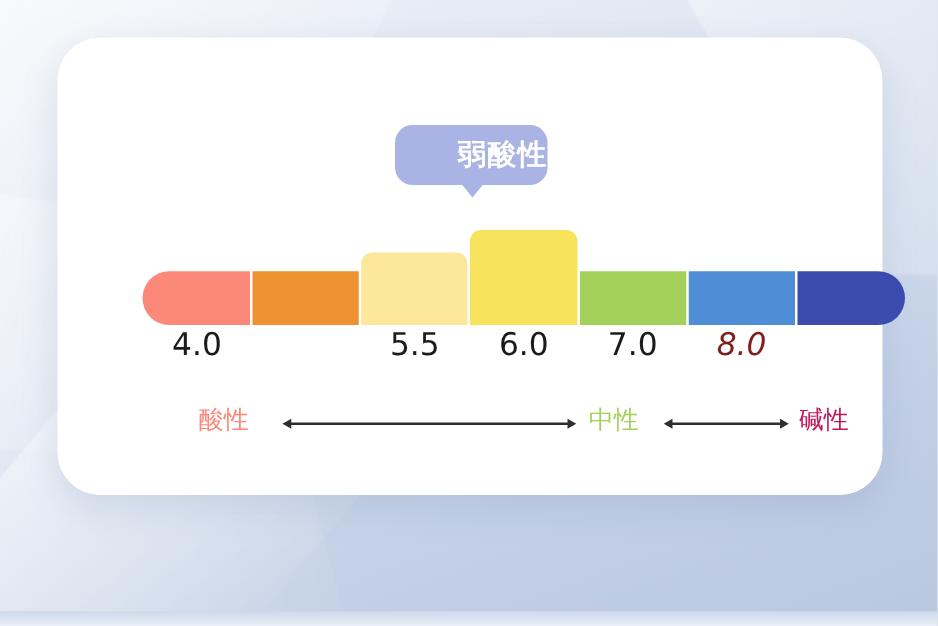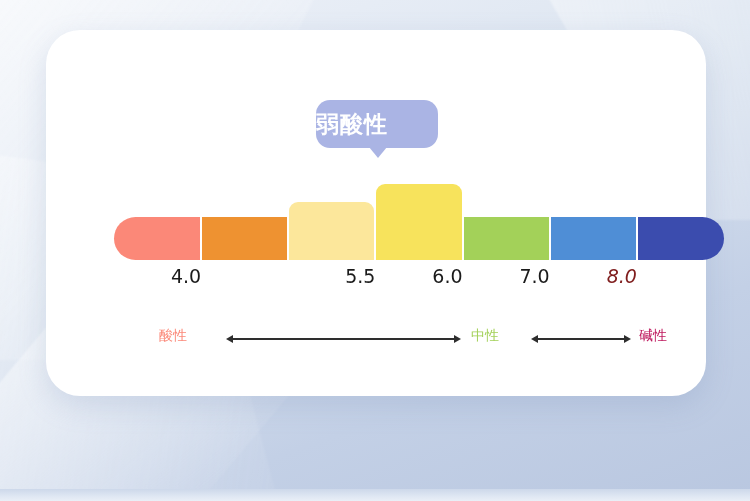--- a/index.html
+++ b/index.html
@@ -79,21 +79,21 @@
     width: 122px;
     height: 58px;
   }
   #badge {
     width: 122px;
     height: 48px;
     border-radius: 14px;
     background: #aab4e4;
     display: flex;
     align-items: center;
-    justify-content: flex-start;
+    justify-content: flex-end;
   }
   #badge-label {
     color: #ffffff;
     font-size: 23px;
     font-weight: 700;
     letter-spacing: 1px;
     line-height: 1;
     font-family: "DejaVu Sans", "Liberation Sans", sans-serif;
   }
   #badge-pointer {
@@ -135,39 +135,39 @@
   #ph-ticks {
     position: absolute;
     left: 68px;
     top: 234px;
     width: 610px;
     height: 26px;
   }
   .ph-tick {
     position: absolute;
     top: 0;
-    text-align: right;
-    font-size: 19px;
+    text-align: center;
+    font-size: 25px;
     color: #1b1b1b;
     font-family: "DejaVu Sans", "Liberation Sans", sans-serif;
     line-height: 24px;
   }
 
   
   #legend {
     position: absolute;
     left: 68px;
     top: 292px;
     width: 610px;
     height: 28px;
   }
   .legend-label {
     position: absolute;
     top: 0;
-    font-size: 14px;
+    font-size: 20px;
     line-height: 26px;
     white-space: nowrap;
     font-family: "DejaVu Sans", "Liberation Sans", sans-serif;
   }
   .legend-arrow {
     position: absolute;
     top: 12px;
     height: 10px;
   }
   .legend-arrow .shaft {

